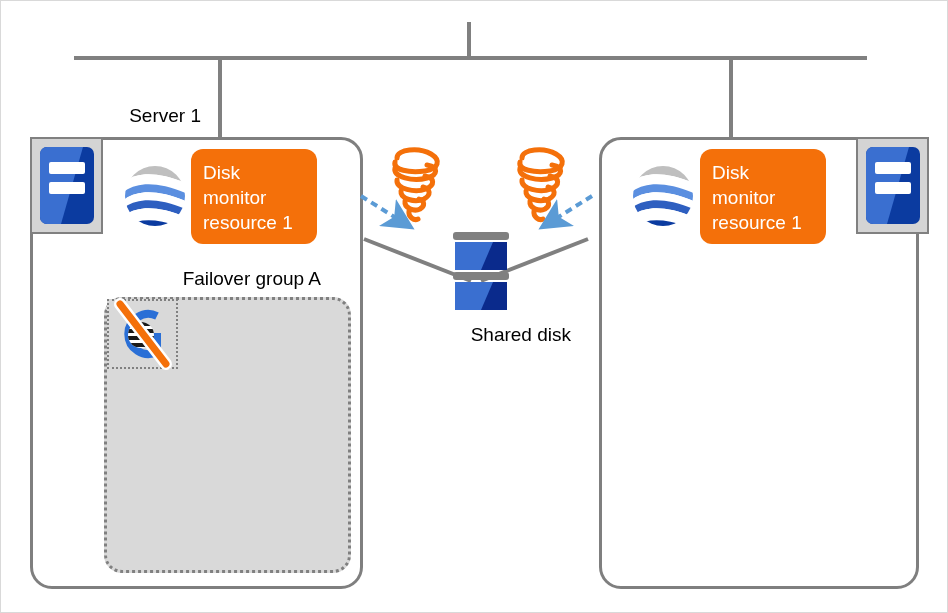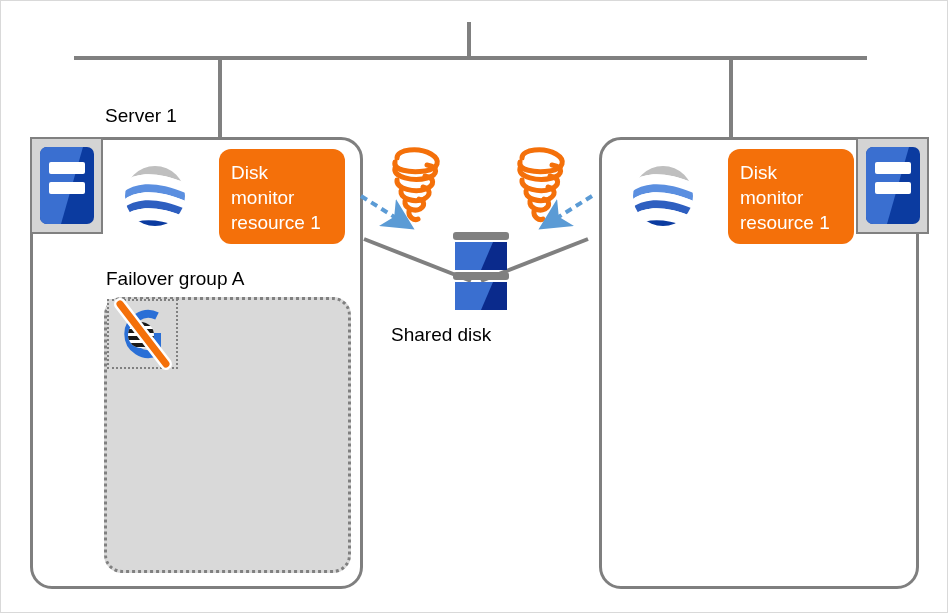--- a/index.html
+++ b/index.html
@@ -29,27 +29,27 @@
   .bus-v {
     background: #808080;
     width: 4px;
   }
 
   
   .srv-label {
     font-size: 19px;
     color: #000000;
     white-space: nowrap;
-    text-align: center;
+    text-align: right;
   }
   .plain-label {
     font-size: 19px;
     color: #000000;
     white-space: nowrap;
-    text-align: left;
+    text-align: right;
   }
 
   
   .server-box {
     border: 3px solid #7f7f7f;
     border-radius: 22px;
     background: #ffffff;
     box-sizing: border-box;
   }
 
@@ -65,21 +65,20 @@
 
   
   .res-box {
     background: #f4700a;
     border-radius: 12px;
     box-sizing: border-box;
     color: #ffffff;
     font-size: 19px;
     line-height: 25px;
     padding: 11px 0 0 12px;
-    margin-left: 28px;
   }
 
   
   .fg-outer {
     background: #d9d9d9;
     border: 3px dotted #808080;
     border-radius: 18px;
     box-sizing: border-box;
   }
   .fg-inner {

